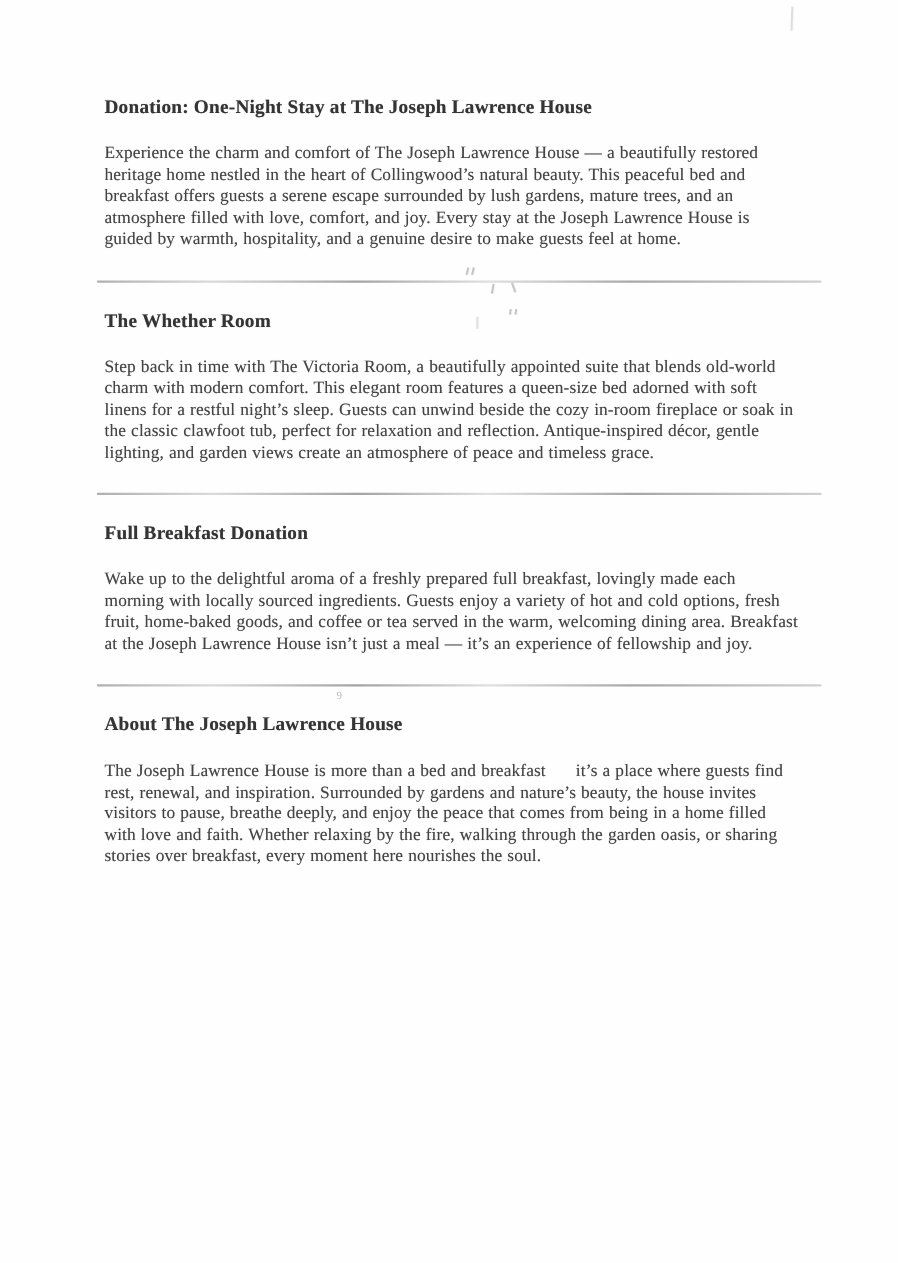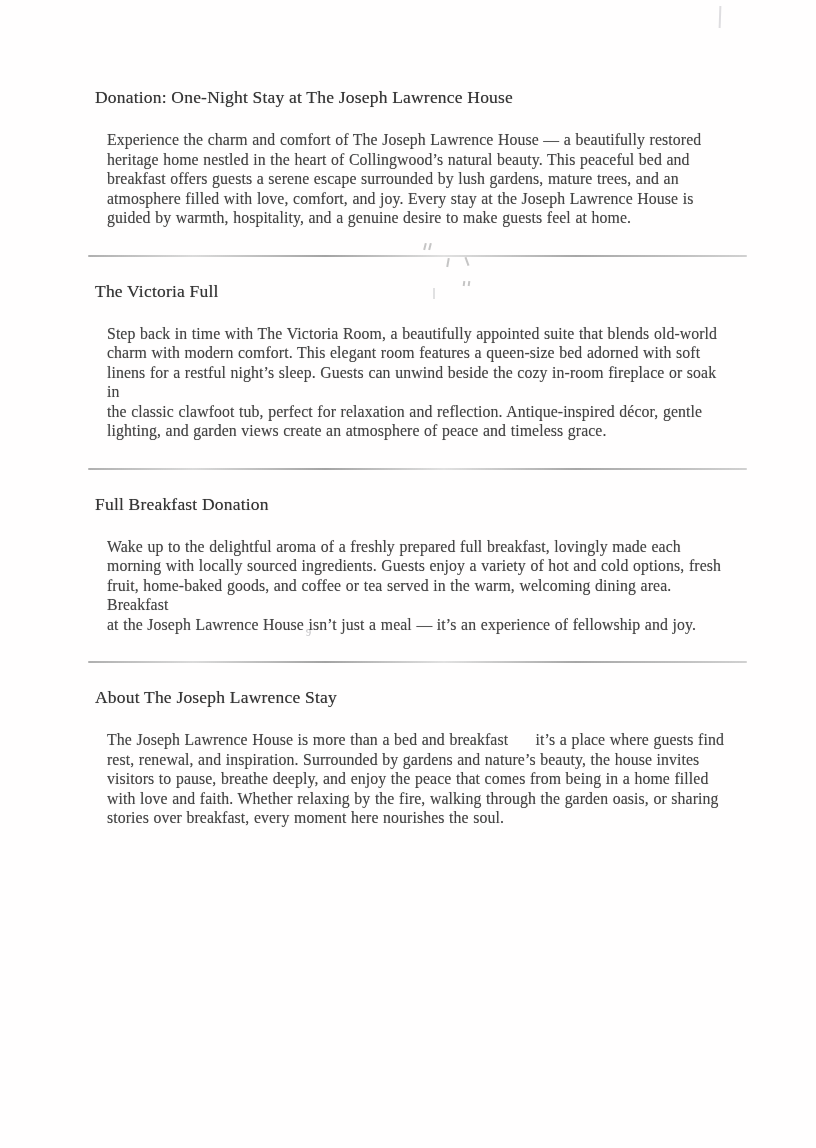--- a/index.html
+++ b/index.html
@@ -13,30 +13,30 @@
     width: 816px; height: 1148px;
     background: #fffefe;
     overflow: hidden;
     color: #424242;
   }
   .doc { padding: 86px 71px 0 95px; }
 
   .section-heading {
     font-size: 17.5px;
     line-height: 22px;
-    font-weight: 400;
+    font-weight: 700;
     margin: 0 0 22px 0;
     color: #343434;
     letter-spacing: 0.2px;
     text-shadow: 0 0 0.7px rgba(45,45,45,0.55);
   }
   .section-body {
     font-size: 15.8px;
     line-height: 19.5px;
-    margin: 12px;
+    margin: 0;
     color: #444444;
     white-space: pre-wrap;
     word-spacing: 0.5px;
     letter-spacing: 0.1px;
     text-shadow: 0 0 0.7px rgba(75,75,75,0.45);
   }
   .divider {
     height: 2px;
     width: calc(100% + 9px);
     margin: 27px 0 23px -7px;
@@ -104,42 +104,42 @@
       <p class="section-body">Experience the charm and comfort of The Joseph Lawrence House — a beautifully restored
 heritage home nestled in the heart of Collingwood’s natural beauty. This peaceful bed and
 breakfast offers guests a serene escape surrounded by lush gardens, mature trees, and an
 atmosphere filled with love, comfort, and joy. Every stay at the Joseph Lawrence House is
 guided by warmth, hospitality, and a genuine desire to make guests feel at home.</p>
     </section>
 
     <hr class="divider">
 
     <section>
-      <h2 class="section-heading">The Victoria Full</h2>
+      <h2 class="section-heading">The Whether Room</h2>
       <p class="section-body">Step back in time with The Victoria Room, a beautifully appointed suite that blends old-world
 charm with modern comfort. This elegant room features a queen-size bed adorned with soft
 linens for a restful night’s sleep. Guests can unwind beside the cozy in-room fireplace or soak in
 the classic clawfoot tub, perfect for relaxation and reflection. Antique-inspired décor, gentle
 lighting, and garden views create an atmosphere of peace and timeless grace.</p>
     </section>
 
     <hr class="divider">
 
     <section>
       <h2 class="section-heading">Full Breakfast Donation</h2>
       <p class="section-body">Wake up to the delightful aroma of a freshly prepared full breakfast, lovingly made each
 morning with locally sourced ingredients. Guests enjoy a variety of hot and cold options, fresh
 fruit, home-baked goods, and coffee or tea served in the warm, welcoming dining area. Breakfast
 at the Joseph Lawrence House isn’t just a meal — it’s an experience of fellowship and joy.</p>
     </section>
 
     <hr class="divider">
 
     <section>
-      <h2 class="section-heading">About The Joseph Lawrence Stay</h2>
+      <h2 class="section-heading">About The Joseph Lawrence House</h2>
       <p class="section-body">The Joseph Lawrence House is more than a bed and breakfast      it’s a place where guests find
 rest, renewal, and inspiration. Surrounded by gardens and nature’s beauty, the house invites
 visitors to pause, breathe deeply, and enjoy the peace that comes from being in a home filled
 with love and faith. Whether relaxing by the fire, walking through the garden oasis, or sharing
 stories over breakfast, every moment here nourishes the soul.</p>
     </section>
 
   </main>
 </div>
 

